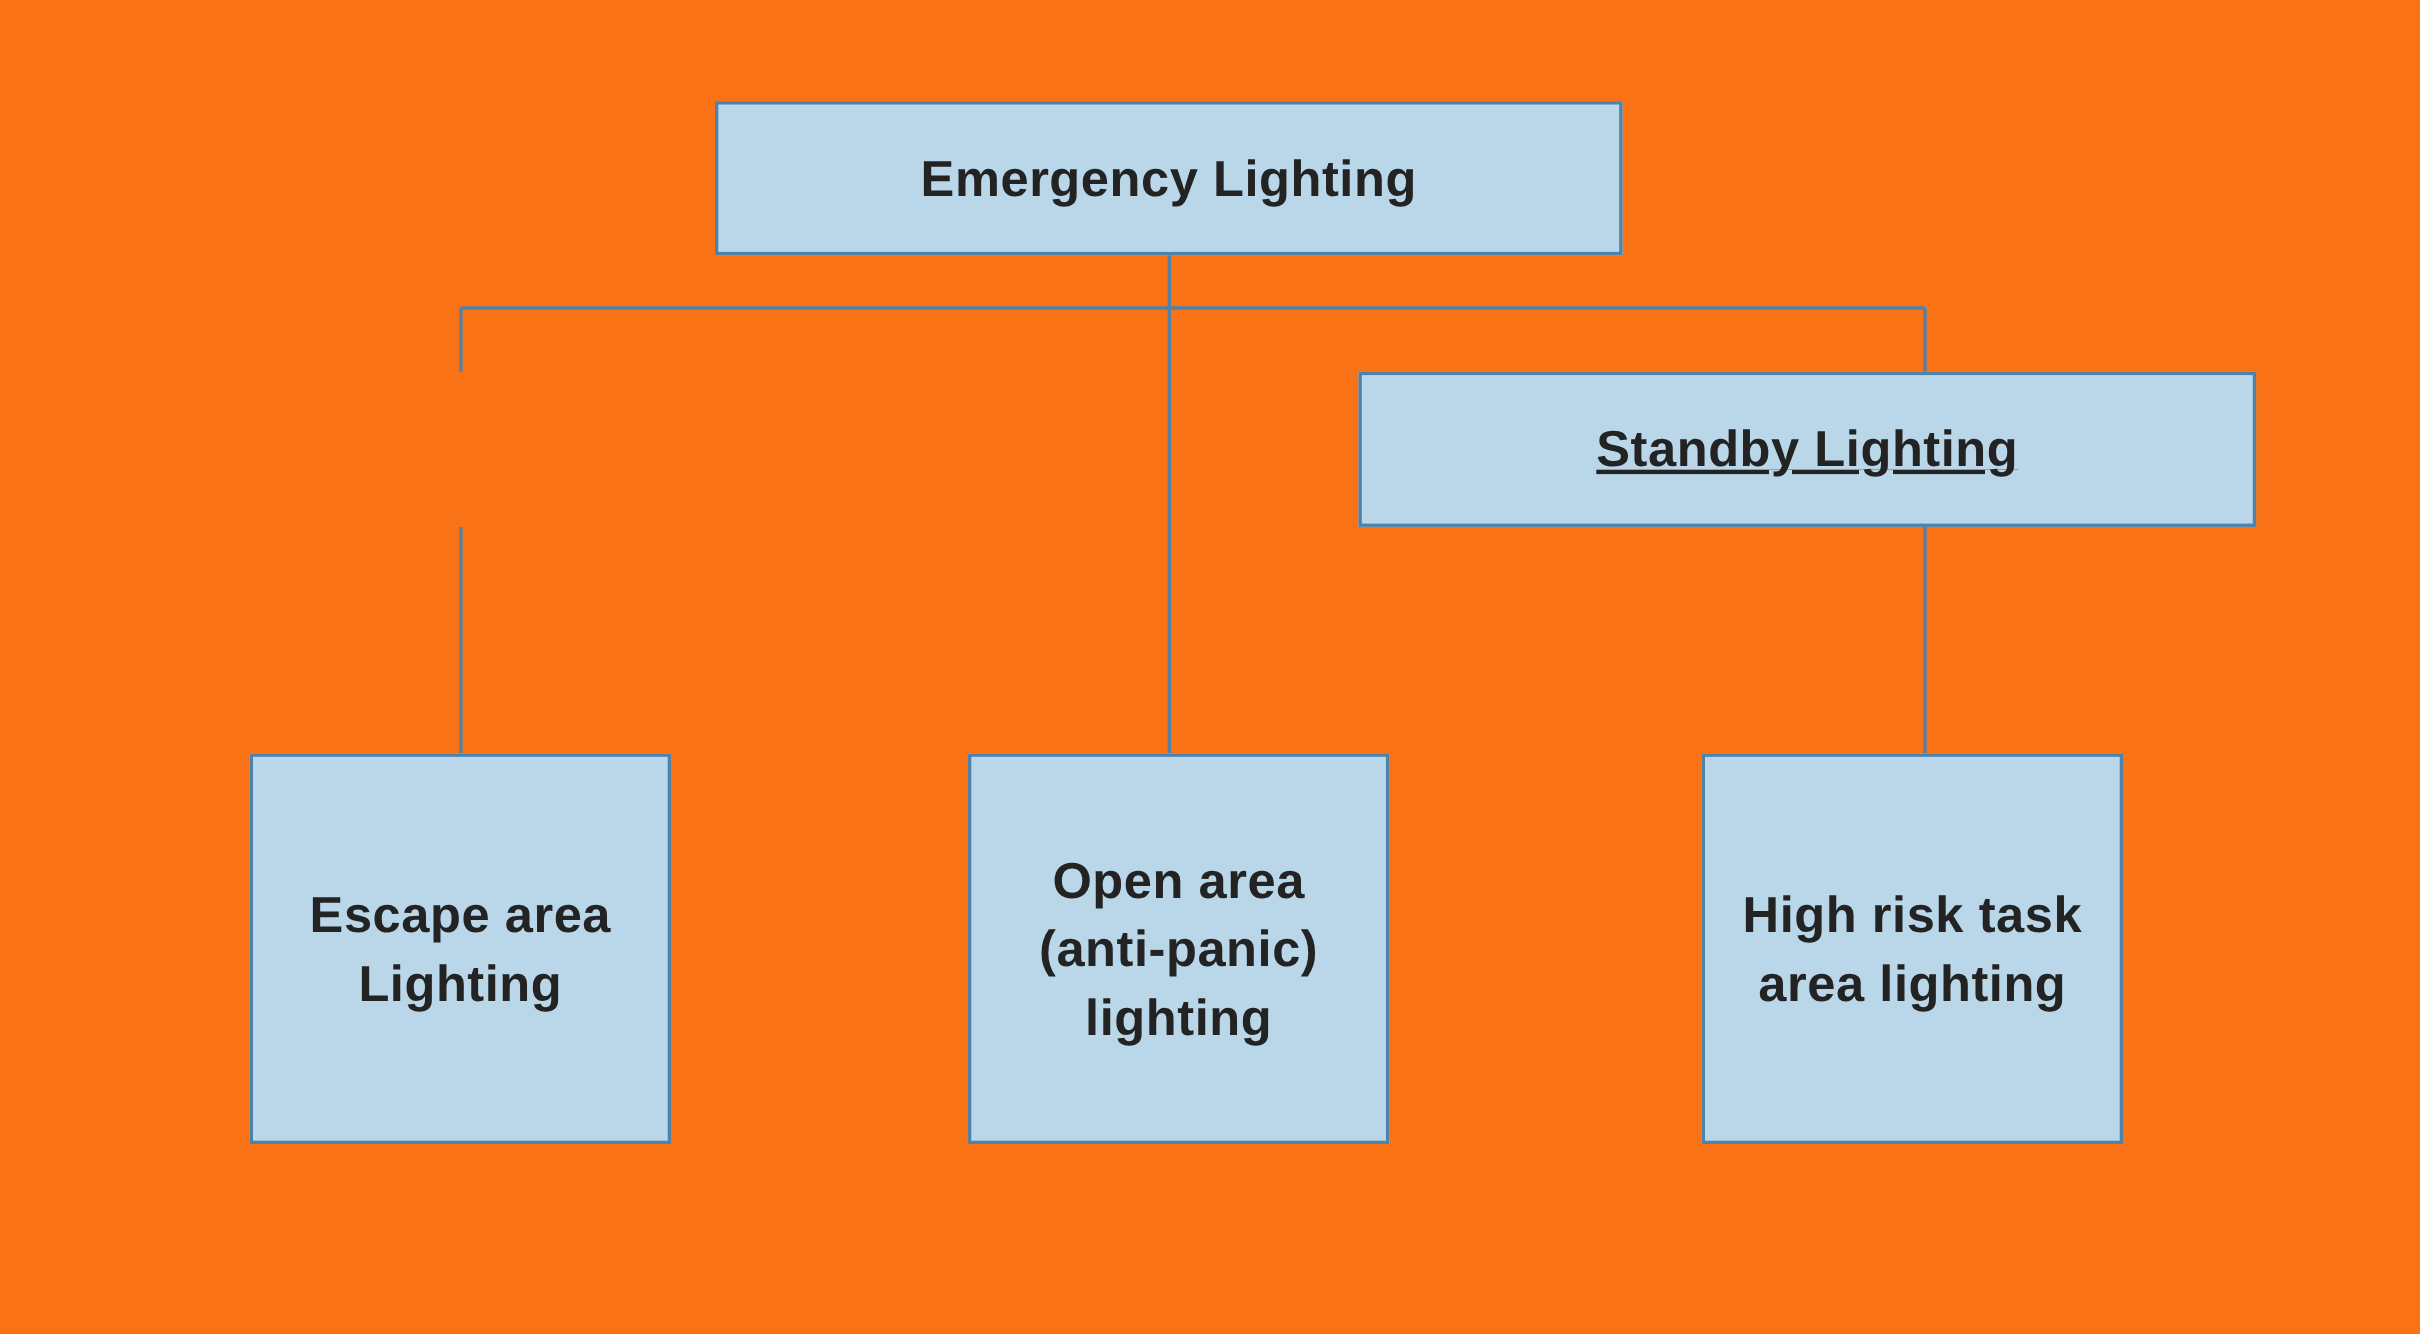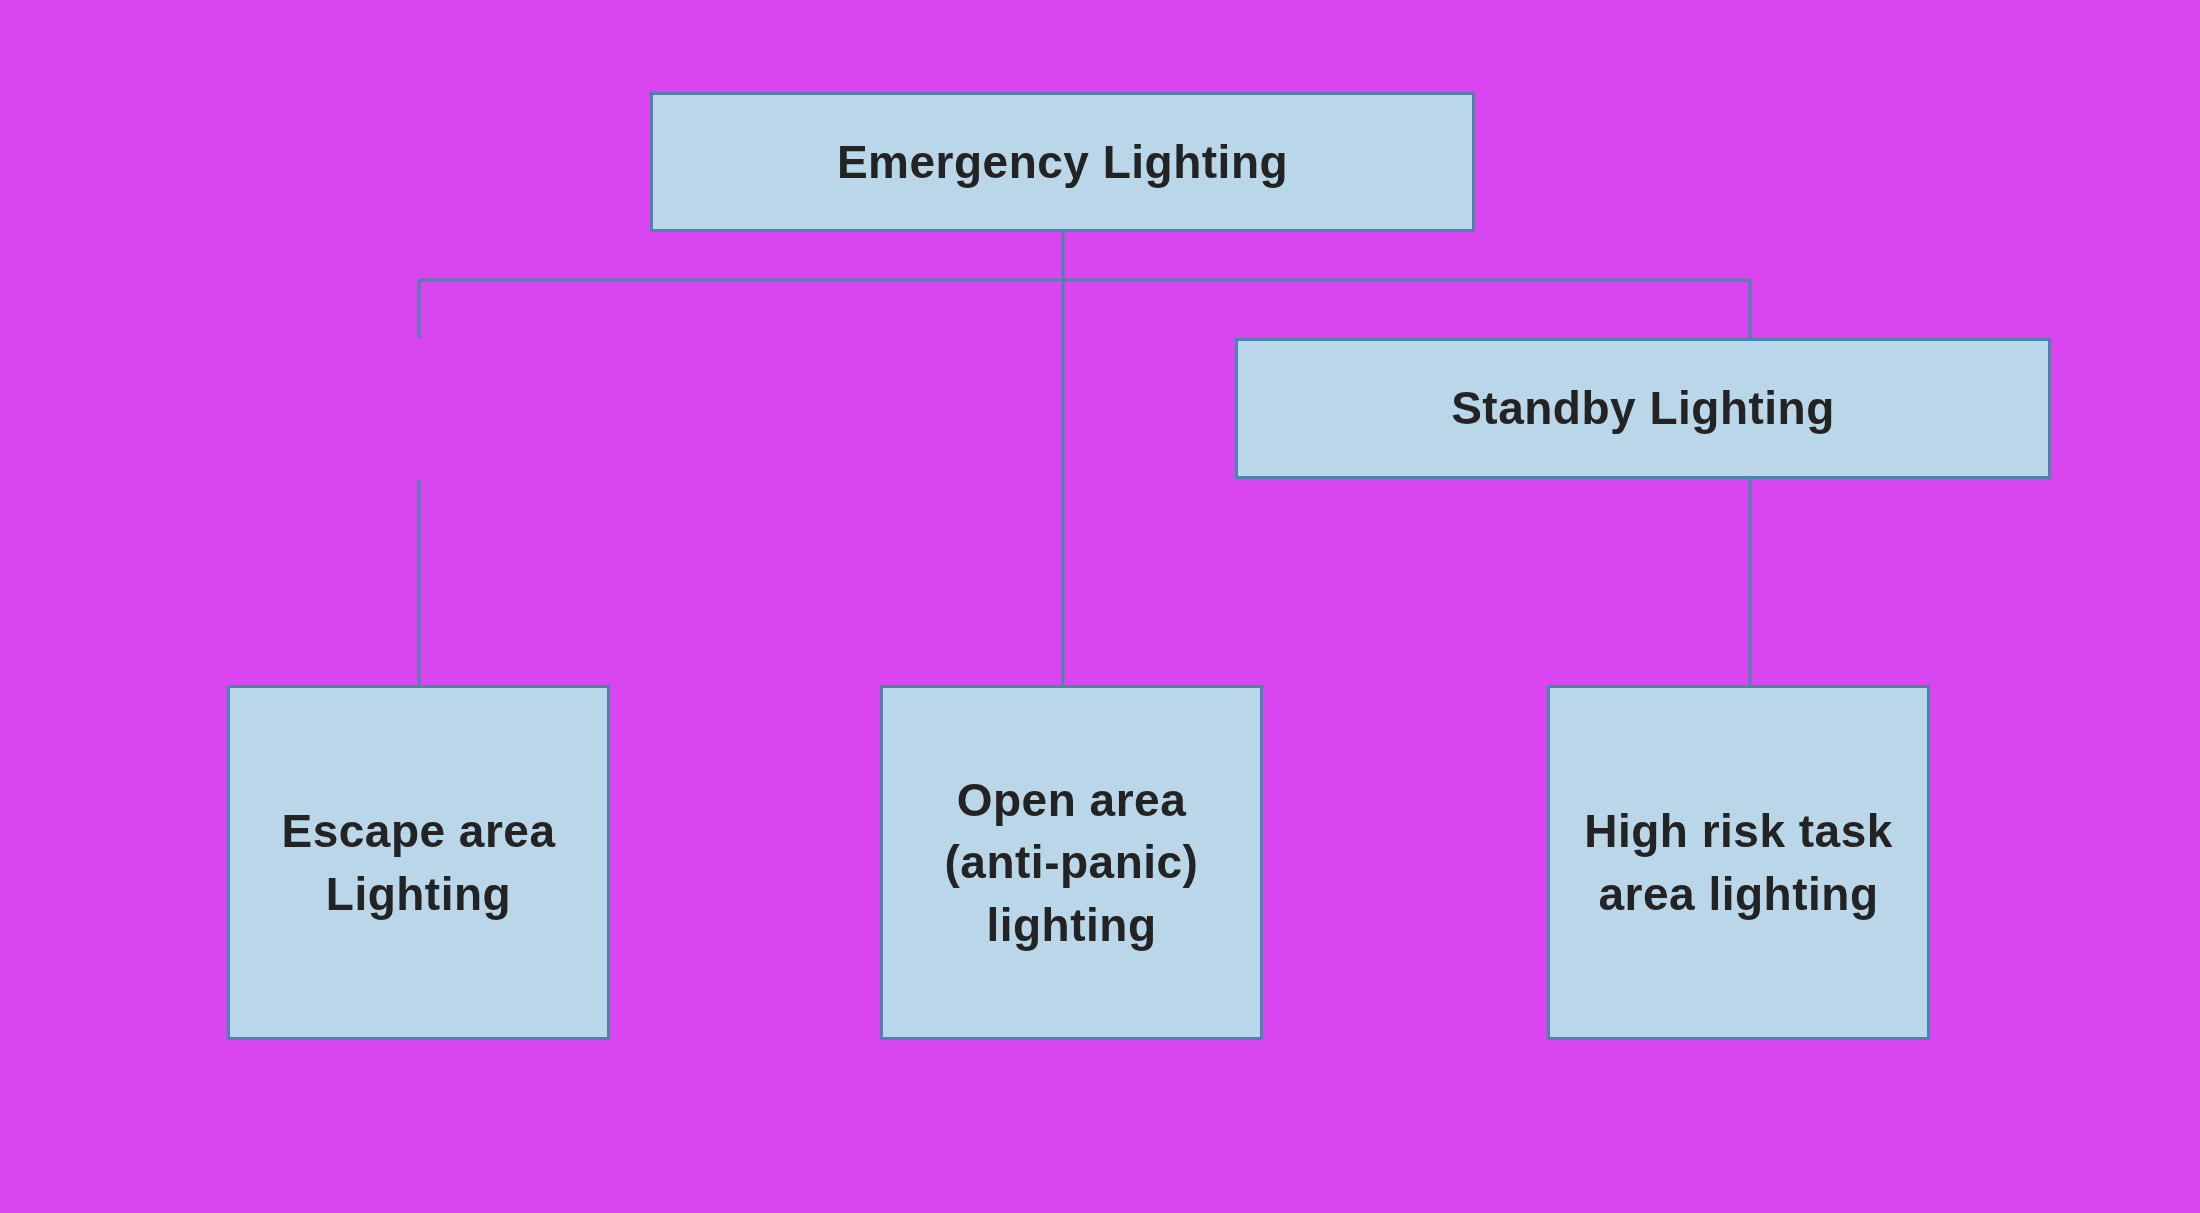--- a/index.html
+++ b/index.html
@@ -4,21 +4,21 @@
 <style>
   html, body {
     margin: 0;
     padding: 0;
     background: #ffffff;
   }
   #stage {
     position: relative;
     width: 2200px;
     height: 1213px;
-    background: #d946ef;
+    background: #f97316;
     overflow: hidden;
     font-family: "Liberation Sans", sans-serif;
   }
   .node {
     position: absolute;
     background: #b9d7e8;
     border: 3px solid #4d82aa;
     box-sizing: border-box;
     display: flex;
     align-items: center;
@@ -26,21 +26,21 @@
     text-align: center;
     font-weight: bold;
     font-size: 46px;
     line-height: 1.35;
     color: #232323;
     white-space: pre-line;
     letter-spacing: 0.5px;
   }
   .node-root    { left: 650px;  top: 92px;  width: 825px; height: 140px; }
   .node-escape  { left: 106px;  top: 338px; width: 824px; height: 141px; }
-  .node-standby { left: 1235px; top: 338px; width: 816px; height: 141px; }
+  .node-standby { left: 1235px; top: 338px; width: 816px; height: 141px; text-decoration: underline; }
   .node-escape-route { left: 227px;  top: 685px; width: 383px; height: 355px; }
   .node-open-area    { left: 880px;  top: 685px; width: 383px; height: 355px; }
   .node-high-risk    { left: 1547px; top: 685px; width: 383px; height: 355px; }
 
   svg.connectors {
     position: absolute;
     left: 0;
     top: 0;
     width: 2200px;
     height: 1213px;

